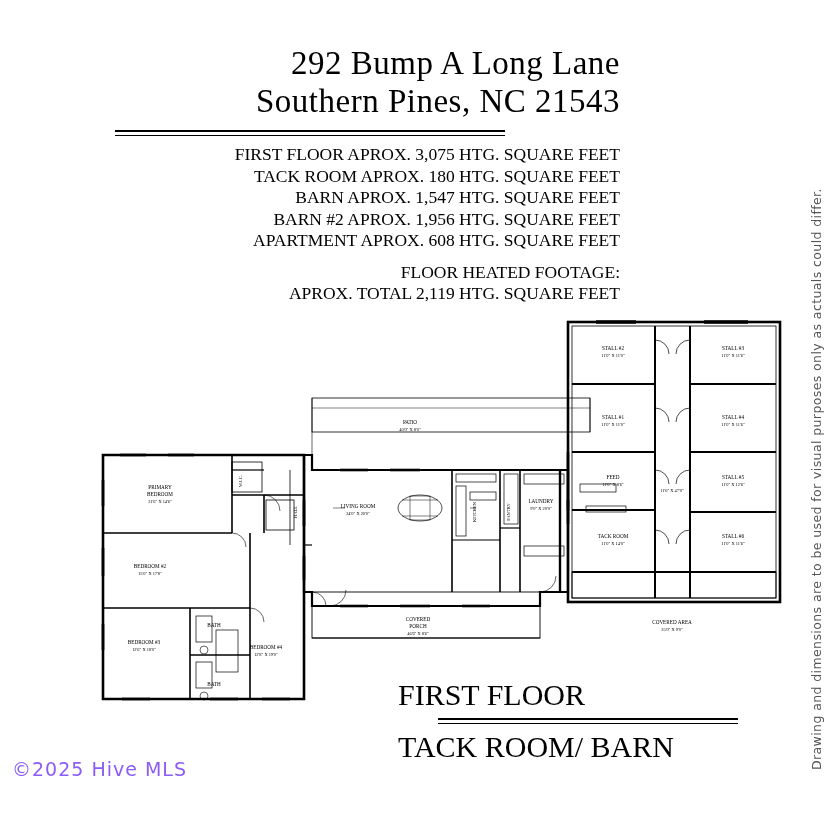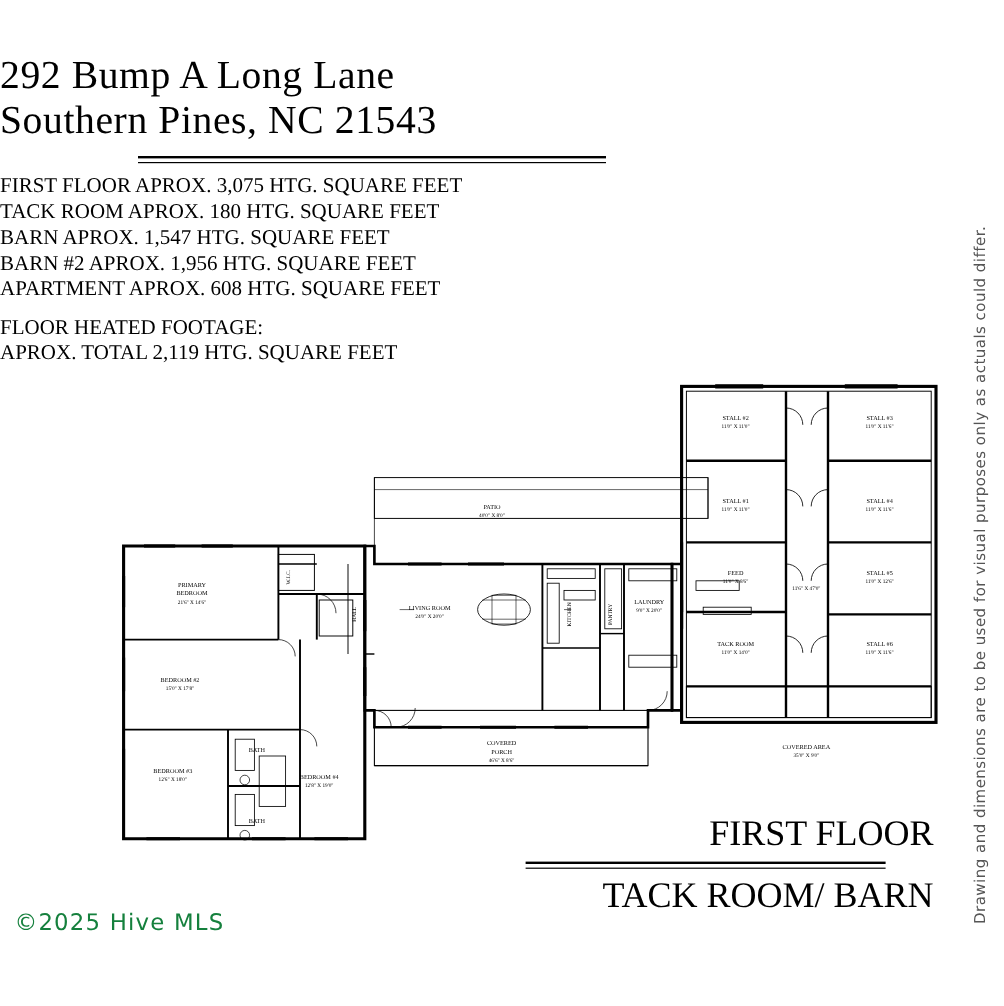--- a/index.html
+++ b/index.html
@@ -15,21 +15,21 @@
     color: #000000;
     overflow: hidden;
   }
 
   
   .header {
     position: absolute;
     left: 0;
     top: 44px;
     width: 620px;
-    text-align: left;
+    text-align: right;
   }
   .title-line {
     font-size: 33px;
     line-height: 38px;
     letter-spacing: 0.5px;
     white-space: nowrap;
   }
   .rule {
     width: 390px;
     margin: 10px auto 8px auto;
@@ -43,21 +43,21 @@
     white-space: nowrap;
   }
   .spec-gap { height: 10px; }
 
   
   .footer-title {
     position: absolute;
     left: 398px;
     top: 676px;
     width: 380px;
-    text-align: right;
+    text-align: left;
   }
   .footer-title .ft-line {
     font-size: 30px;
     line-height: 38px;
     white-space: nowrap;
   }
   .footer-rule {
     width: 300px;
     margin: 4px auto 4px auto;
     border-top: 2px solid #000;
@@ -65,21 +65,21 @@
     height: 3px;
   }
 
   
   .copyright {
     position: absolute;
     left: 12px;
     top: 758px;
     font-family: "DejaVu Sans", sans-serif;
     font-size: 19px;
-    color: #15803d;
+    color: #8b5cf6;
     letter-spacing: 1px;
   }
 
   .side-note {
     position: absolute;
     right: 2px;
     top: 150px;
     width: 26px;
     height: 620px;
     font-family: "DejaVu Sans", sans-serif;

